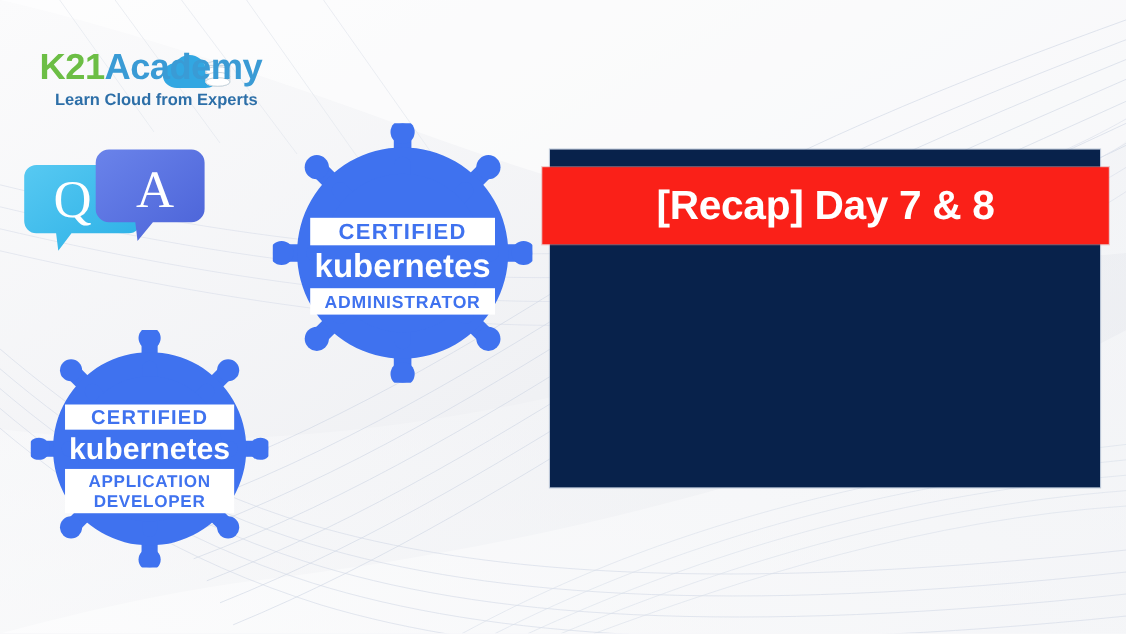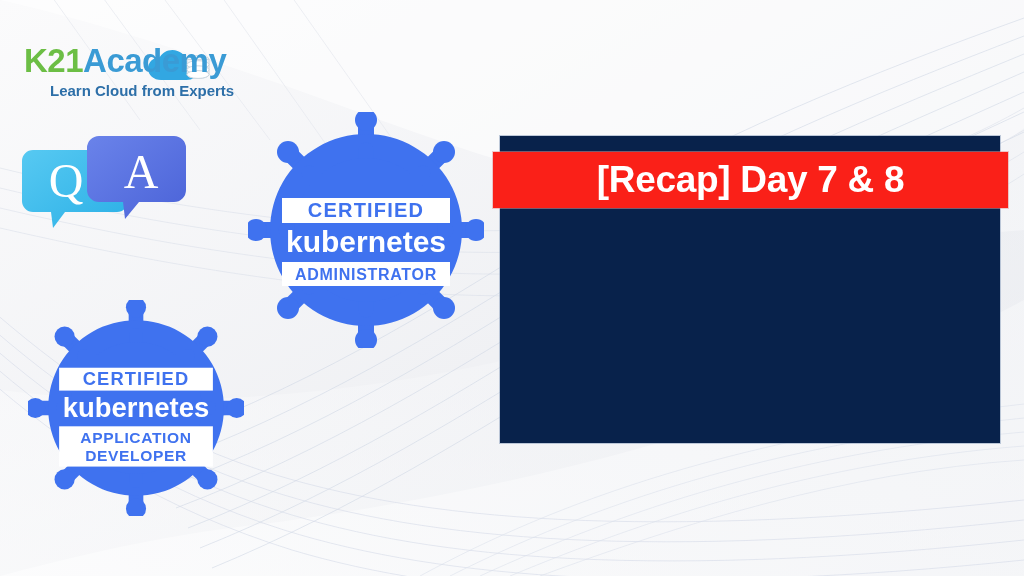--- a/index.html
+++ b/index.html
@@ -17,21 +17,21 @@
   
   .bg-layer { position:absolute; inset:0; pointer-events:none; }
   .bg-svg { position:absolute; inset:0; width:1024px; height:576px; display:block; }
 
   
   #logo-block {
     position: absolute; left: 20px; top: 26px;
     width: 200px; height: 66px;
   }
   #logo-wordmark {
-    position: absolute; left: 4px; top: 18px;
+    position: absolute; left: 16px; top: 18px;
     font-size: 33px; font-weight: bold;
     letter-spacing: -0.5px;
     line-height: 1;
     white-space: nowrap;
   }
   .lg-green { color: #6cbe45; }
   .lg-blue  { color: #3a9bd5; }
   #logo-tagline {
     position: absolute; left: 30px; top: 56px;
     font-size: 15px; color: #2d6fa8; font-weight: 600;
@@ -49,21 +49,21 @@
 
   
   #info-card {
     position:absolute; left:500px; top:136px;
     width:500px; height:307px;
     background:#08224b;
     box-shadow: 0 0 0 1px rgba(140,160,190,0.55);
   }
   #recap-banner {
     position:absolute; left:493px; top:152px;
-    width:515px; height:56px;
+    width:515px; height:70px;
     background:#fa2018;
     display:flex; align-items:center; justify-content:center;
     box-shadow: 0 0 0 1px rgba(230,150,150,0.5);
   }
   #recap-title {
     color:#ffffff; font-size:37px; font-weight:bold;
     letter-spacing:-0.3px; white-space:nowrap;
   }
   #info-subtitle {
     position:absolute; left:500px; top:240px;

